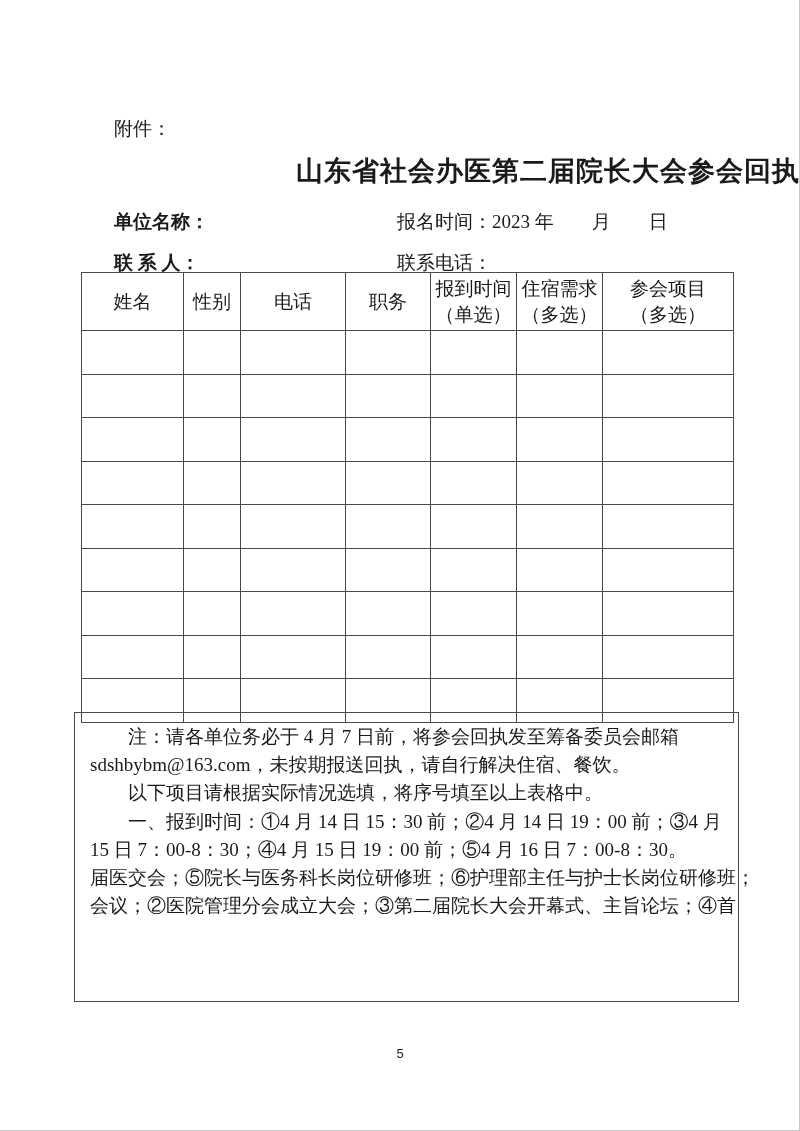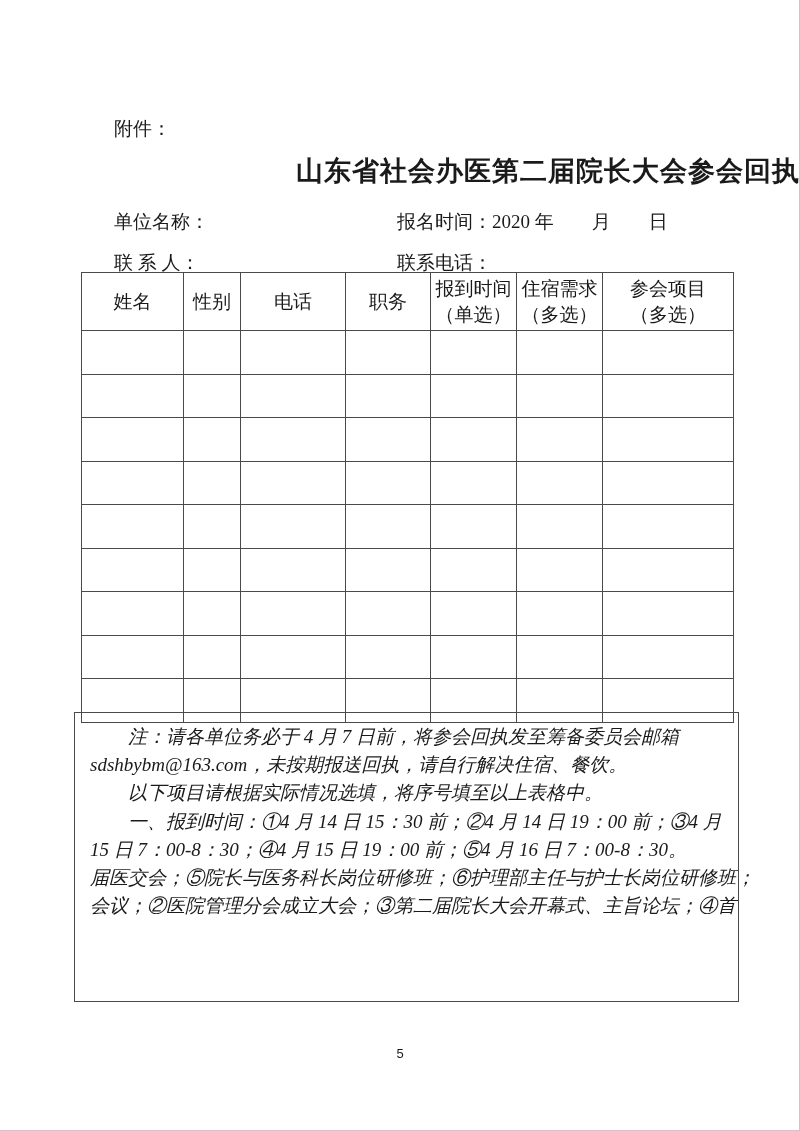--- a/index.html
+++ b/index.html
@@ -26,21 +26,21 @@
     left: 0;
     top: 153px;
     width: 800px;
     text-align: right;
     font-family: "Liberation Sans", "DejaVu Sans", sans-serif;
     font-size: 27px;
     font-weight: bold;
     letter-spacing: 1px;
   }
   .form-line { position: absolute; left: 0; width: 800px; font-size: 19px; }
-  .form-line .at-left  { position: absolute; left: 114px; white-space: pre; }
+  .form-line .at-left  { position: absolute; left: 114px; white-space: pre; font-weight: bold; }
   .form-line .at-right { position: absolute; left: 397px; white-space: pre; }
   .line1 { top: 209px; }
   .line2 { top: 250px; }
 
   table.attendee {
     position: absolute;
     left: 81px;
     top: 272px;
     width: 652px;
     border-collapse: collapse;
@@ -65,21 +65,21 @@
     left: 74px;
     top: 712px;
     width: 665px;
     height: 290px;
     border: 1px solid #4a4a4a;
     box-sizing: border-box;
     padding: 10px 16px 0 15px;
     font-size: 19px;
     line-height: 28.2px;
   }
-  .note-line { white-space: nowrap; font-style: italic; }
+  .note-line { white-space: nowrap; }
   .note-line.indent { text-indent: 2em; }
 
   .page-number {
     position: absolute;
     left: 0;
     top: 1046px;
     width: 800px;
     text-align: center;
     font-size: 13px;
     font-family: "Liberation Sans", "DejaVu Sans", sans-serif;
@@ -89,21 +89,21 @@
 <body>
 
 <div class="page">
 
   <div class="attachment">附件：</div>
 
   <div class="doc-title">山东省社会办医第二届院长大会参会回执</div>
 
   <div class="form-line line1">
     <span class="at-left">单位名称：</span>
-    <span class="at-right"><span>报名时间：</span><span>2020 年　　月　　日</span></span>
+    <span class="at-right"><span>报名时间：</span><span>2023 年　　月　　日</span></span>
   </div>
 
   <div class="form-line line2">
     <span class="at-left">联 系 人：</span>
     <span class="at-right">联系电话：</span>
   </div>
 
   <table class="attendee">
     <colgroup>
       <col style="width:102px">

